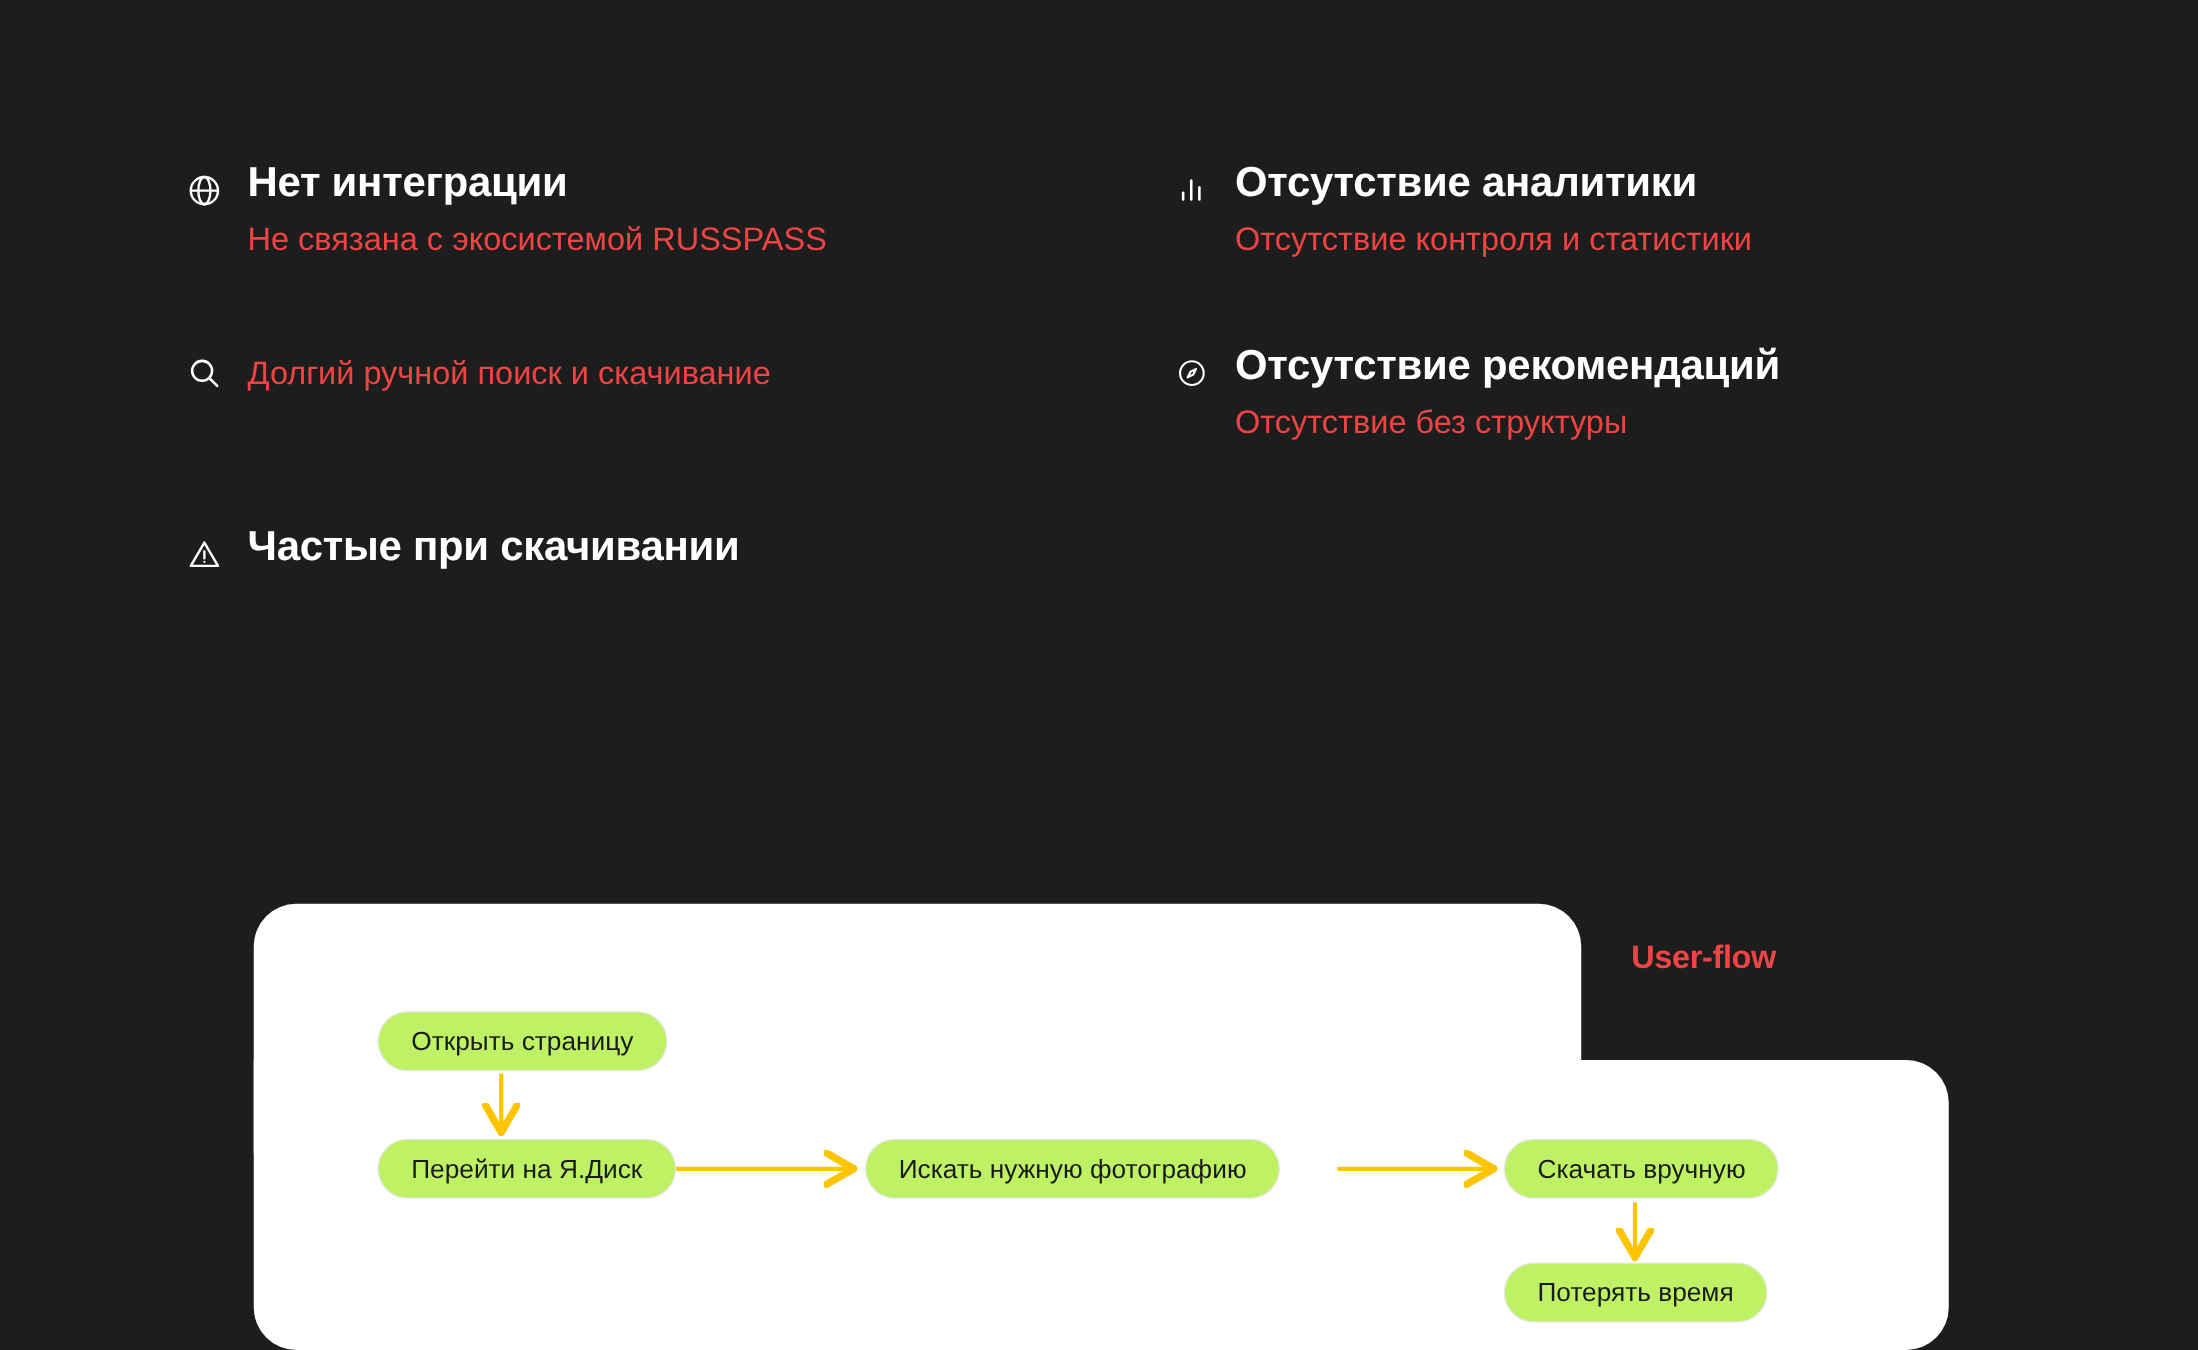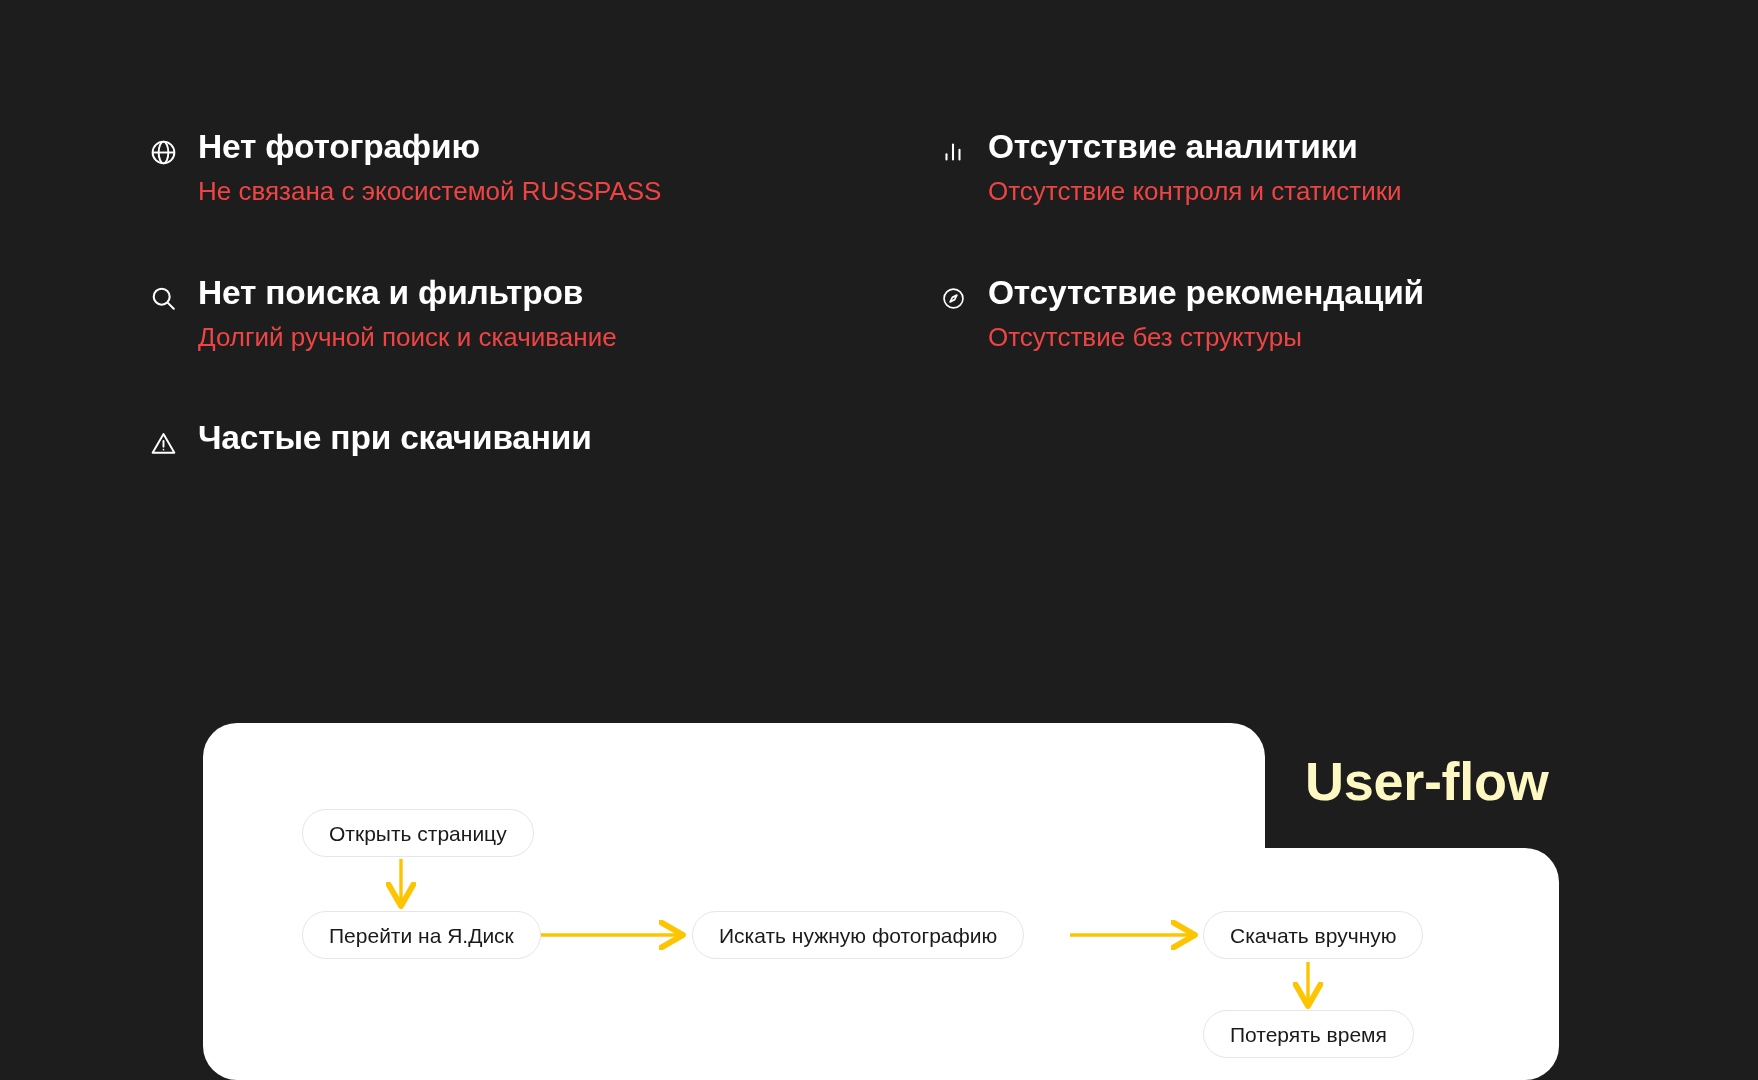--- a/index.html
+++ b/index.html
@@ -73,24 +73,24 @@
   .p0 { position: absolute; left: 0;    top: 0;   width: 740px; }
   .p1 { position: absolute; left: 0;    top: 146px; width: 740px; }
   .p2 { position: absolute; left: 0;    top: 291px; width: 740px; }
   .p3 { position: absolute; left: 790px; top: 0;   width: 700px; }
   .p4 { position: absolute; left: 790px; top: 146px; width: 700px; }
 
   .flow-label {
     position: absolute;
     left: 1305px;
     top: 750px;
-    font-size: 54px;
+    font-size: 26px;
     font-weight: 700;
     letter-spacing: -0.3px;
-    color: #fef9c3;
+    color: #ef4444;
     z-index: 5;
   }
 
   
   .card-top {
     position: absolute;
     left: 203px;
     top: 723px;
     width: 1062px;
     height: 200px;
@@ -119,21 +119,21 @@
 
   .node {
     position: absolute;
     display: flex;
     align-items: center;
     justify-content: center;
     height: 48px;
     padding: 0 26px;
     border: 1.5px solid #e6e6e6;
     border-radius: 26px;
-    background: #ffffff;
+    background: #bef264;
     color: #1a1a1a;
     font-size: 21px;
     font-weight: 400;
     line-height: 1;
     white-space: nowrap;
   }
 
   .n0 { left: 99px;  top: 86px;  }
   .n1 { left: 99px;  top: 188px; }
   .n2 { left: 489px; top: 188px; }
@@ -157,34 +157,33 @@
 
   <div class="problem p0">
     <span class="problem-icon">
       <svg width="29" height="29" viewBox="0 0 24 24" fill="none" stroke="currentColor" stroke-width="1.6">
         <circle cx="12" cy="12" r="9"></circle>
         <ellipse cx="12" cy="12" rx="4" ry="9"></ellipse>
         <line x1="3" y1="12" x2="21" y2="12"></line>
       </svg>
     </span>
     <div class="problem-text">
-      <div class="problem-title">Нет фотографию</div>
+      <div class="problem-title">Нет интеграции</div>
       <div class="problem-sub">Не связана с экосистемой RUSSPASS</div>
     </div>
   </div>
 
   <div class="problem p1">
     <span class="problem-icon">
       <svg width="29" height="29" viewBox="0 0 24 24" fill="none" stroke="currentColor" stroke-width="1.7" stroke-linecap="round">
         <circle cx="10.5" cy="10.5" r="6.6"></circle>
         <line x1="15.4" y1="15.4" x2="20.5" y2="20.5"></line>
       </svg>
     </span>
     <div class="problem-text">
-      <div class="problem-title">Нет поиска и фильтров</div>
       <div class="problem-sub">Долгий ручной поиск и скачивание</div>
     </div>
   </div>
 
   <div class="problem p2">
     <span class="problem-icon">
       <svg width="29" height="29" viewBox="0 0 24 24" fill="none" stroke="currentColor" stroke-width="1.6" stroke-linejoin="round" stroke-linecap="round">
         <path d="M12 4.2 21 19.6H3z"></path>
         <line x1="12" y1="10" x2="12" y2="14.6"></line>
         <circle cx="12" cy="17" r="0.7" fill="currentColor" stroke="none"></circle>

